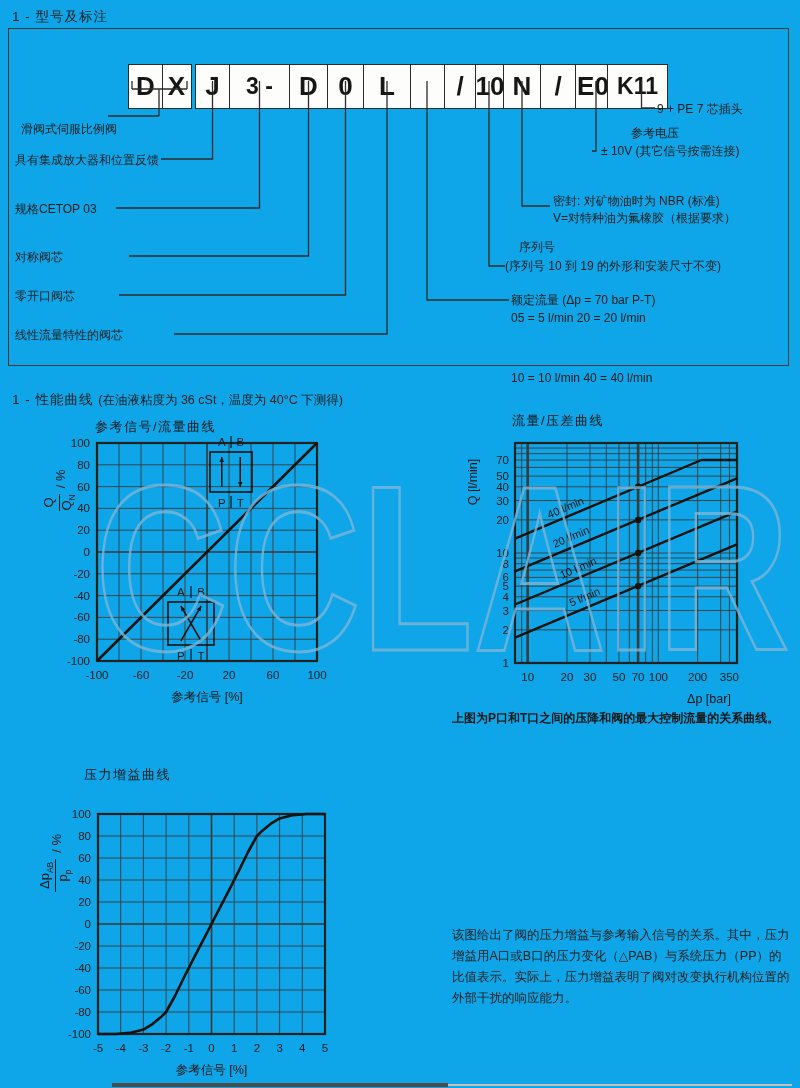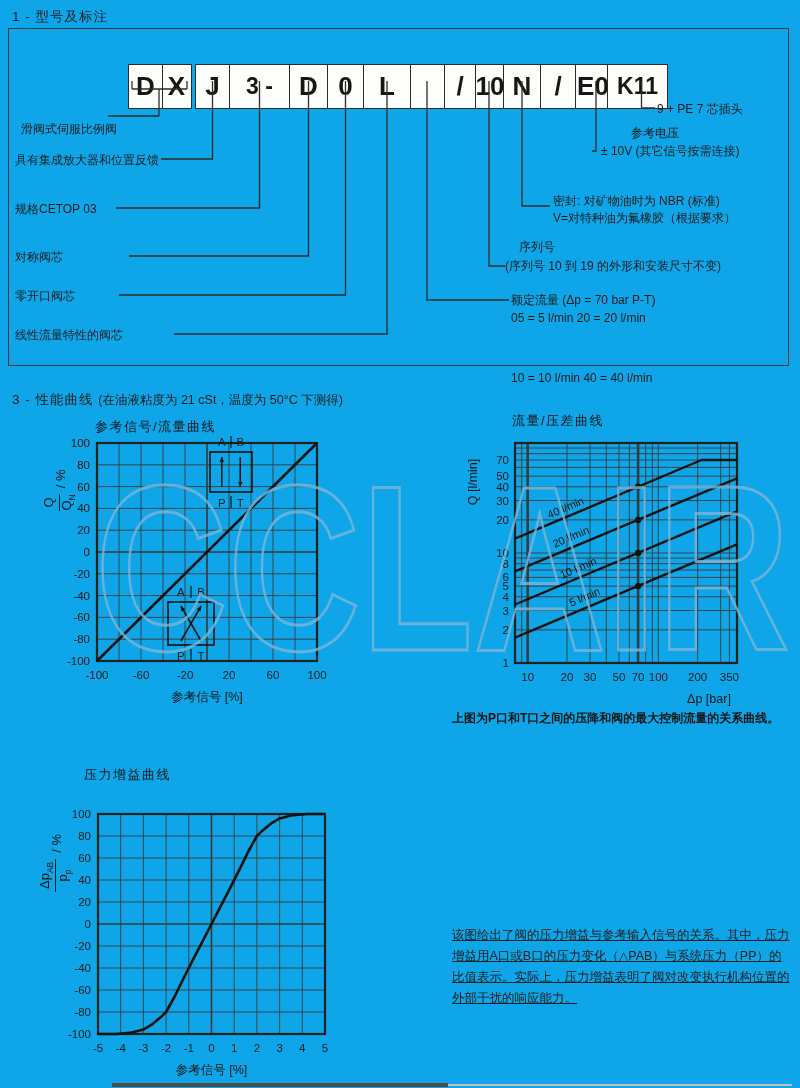--- a/index.html
+++ b/index.html
@@ -8,21 +8,21 @@
   .abs{position:absolute;}
   .h1{font-size:13.5px;letter-spacing:1px;white-space:nowrap;}
   .h2{font-size:13.5px;letter-spacing:1px;white-space:nowrap;}
   .h2 .note{font-size:12.5px;letter-spacing:0;}
   .box1{border:1.5px solid #3a3a38;}
   .code-cell{position:absolute;top:35px;height:45px;box-sizing:border-box;border:1.5px solid #2b2b29;
              background:#fdfdfc;font-weight:bold;font-size:26px;text-align:center;line-height:42px;
              font-family:"Liberation Sans","DejaVu Sans",sans-serif;color:#161614;}
   .lab{position:absolute;font-size:12px;color:#1c1c1a;white-space:nowrap;line-height:17px;}
   .cap{position:absolute;font-size:12px;color:#161614;white-space:nowrap;font-weight:bold;}
-  .para{position:absolute;font-size:12.5px;color:#20201e;line-height:21px;text-decoration:underline;}
+  .para{position:absolute;font-size:12.5px;color:#20201e;line-height:21px;}
   .ctitle{position:absolute;font-size:13px;letter-spacing:1.5px;white-space:nowrap;color:#161614;}
   .vlabel{position:absolute;display:flex;align-items:center;gap:6px;font-size:13px;color:#161614;
           transform:rotate(-90deg);justify-content:center;}
   .frac{display:inline-block;text-align:center;}
   .frac .fnum{display:block;border-bottom:1.3px solid #161614;padding:0 3px;line-height:1.1;}
   .frac .fden{display:block;line-height:1.15;}
   .vlabel sub{font-size:8.5px;}
   svg text.tick{font-size:11.5px;fill:#1b1b19;font-family:"Liberation Sans","DejaVu Sans",sans-serif;}
   svg text.axlab{font-size:12.5px;fill:#141412;font-family:"Liberation Sans","DejaVu Sans",sans-serif;}
   svg text.slab{font-size:11px;fill:#14120f;font-family:"Liberation Sans","DejaVu Sans",sans-serif;}
@@ -80,22 +80,22 @@
     <div class="lab" style="left:544px;top:164px;">密封: 对矿物油时为 NBR (标准)</div>
     <div class="lab" style="left:544px;top:181px;">V=对特种油为氟橡胶（根据要求）</div>
     <div class="lab" style="left:510px;top:210px;">序列号</div>
     <div class="lab" style="left:496px;top:229px;">(序列号 10 到 19 的外形和安装尺寸不变)</div>
     <div class="lab" style="left:502px;top:263px;">额定流量   (Δp = 70 bar P-T)</div>
     <div class="lab" style="left:502px;top:281px;">05 =   5 l/min      20 = 20 l/min</div>
     <div class="lab" style="left:502px;top:311px;margin-top:30px;">10 = 10 l/min      40 = 40 l/min</div>
   </div>
 
   <div class="abs h2" style="left:12px;top:391px;">
-    <span>3 - 性能曲线</span>
-    <span class="note">(在油液粘度为 21 cSt，温度为 50°C 下测得)</span>
+    <span>1 - 性能曲线</span>
+    <span class="note">(在油液粘度为 36 cSt，温度为 40°C 下测得)</span>
   </div>
 
   <div class="ctitle" style="left:95px;top:418px;">参考信号/流量曲线</div>
   <div class="vlabel" style="left:18px;top:468px;width:84px;height:44px;">
     <span class="frac">
       <span class="fnum"><span>Q</span><sub></sub></span>
       <span class="fden"><span>Q</span><sub>N</sub></span>
     </span>
     <span>/ %</span>
   </div>

